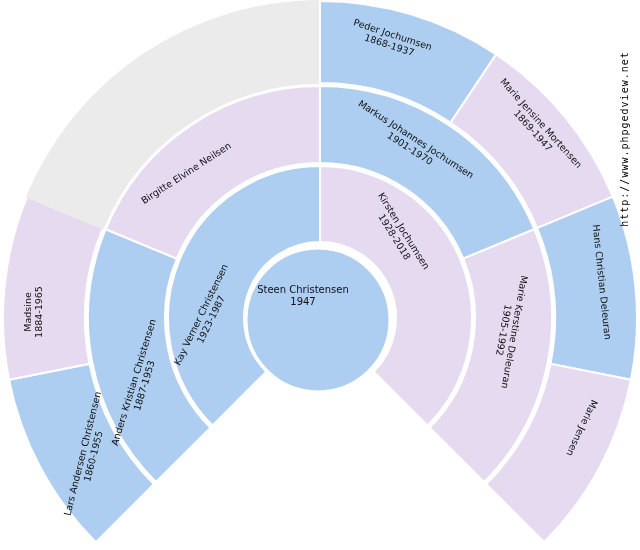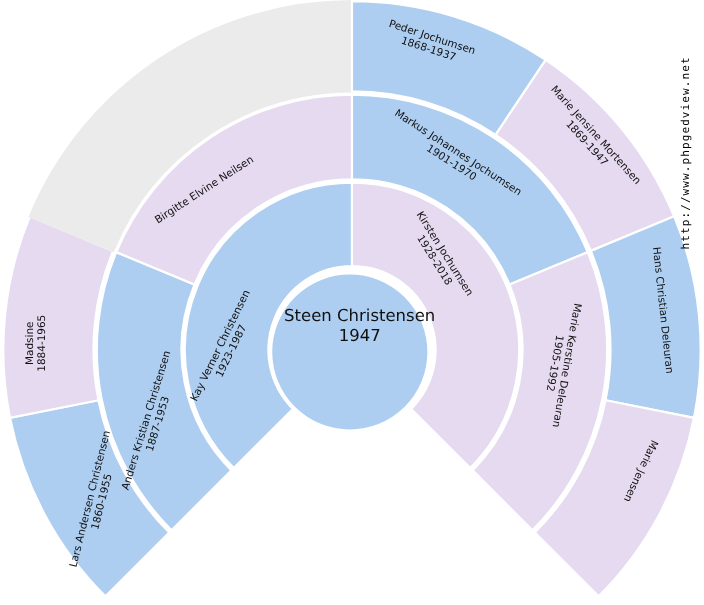--- a/index.html
+++ b/index.html
@@ -5,21 +5,21 @@
   html,body{margin:0;padding:0;background:#fff;}
   .stage{
     position:relative;width:640px;height:550px;background:#fff;overflow:hidden;
     font-family:"DejaVu Sans",sans-serif;
   }
   .stage svg{position:absolute;left:0;top:0;}
   .plabel{
     position:absolute;text-align:center;font-size:9.5px;line-height:1.2;
     color:#101010;white-space:nowrap;pointer-events:none;
   }
-  .root-label{font-size:15px;margin-left:24px;}
+  .root-label{font-size:10px;}
   .watermark{
     position:absolute;left:624px;top:139px;
     transform:translate(-50%,-50%) rotate(-90deg);
     font-family:"DejaVu Sans Mono",monospace;font-size:10px;letter-spacing:1px;
     color:#000;white-space:nowrap;
   }
 </style>
 </head>
 <body>
 

